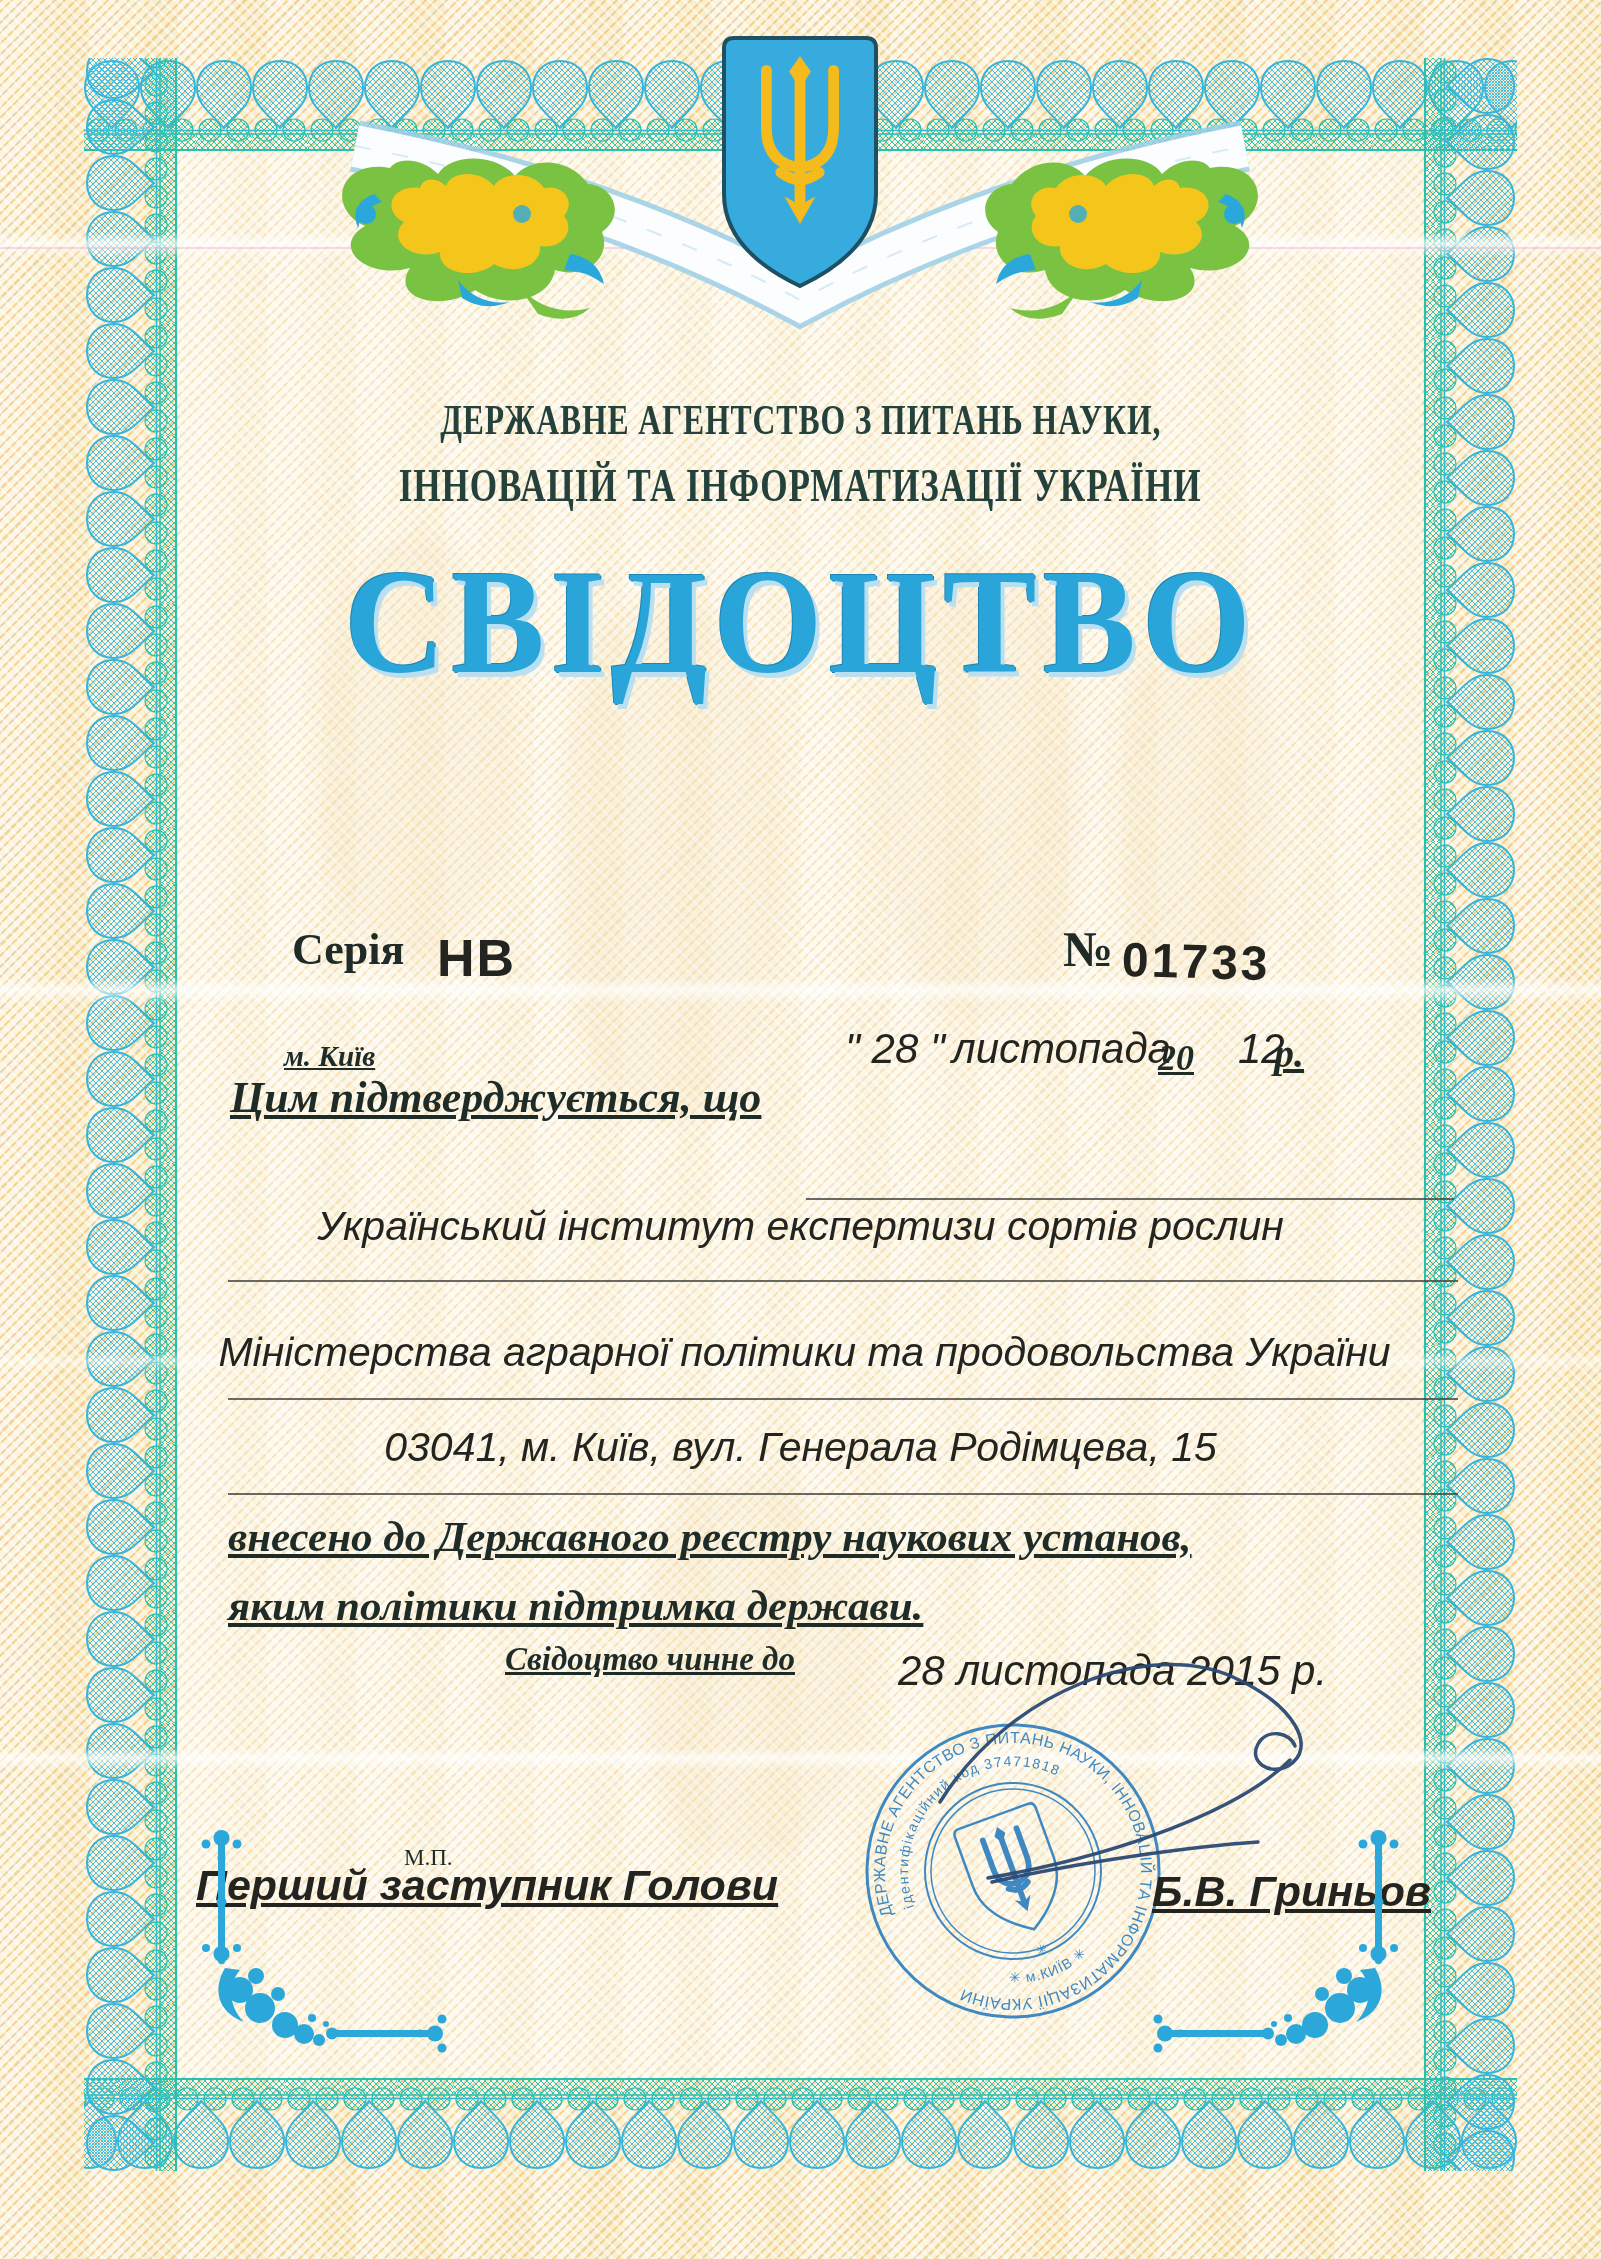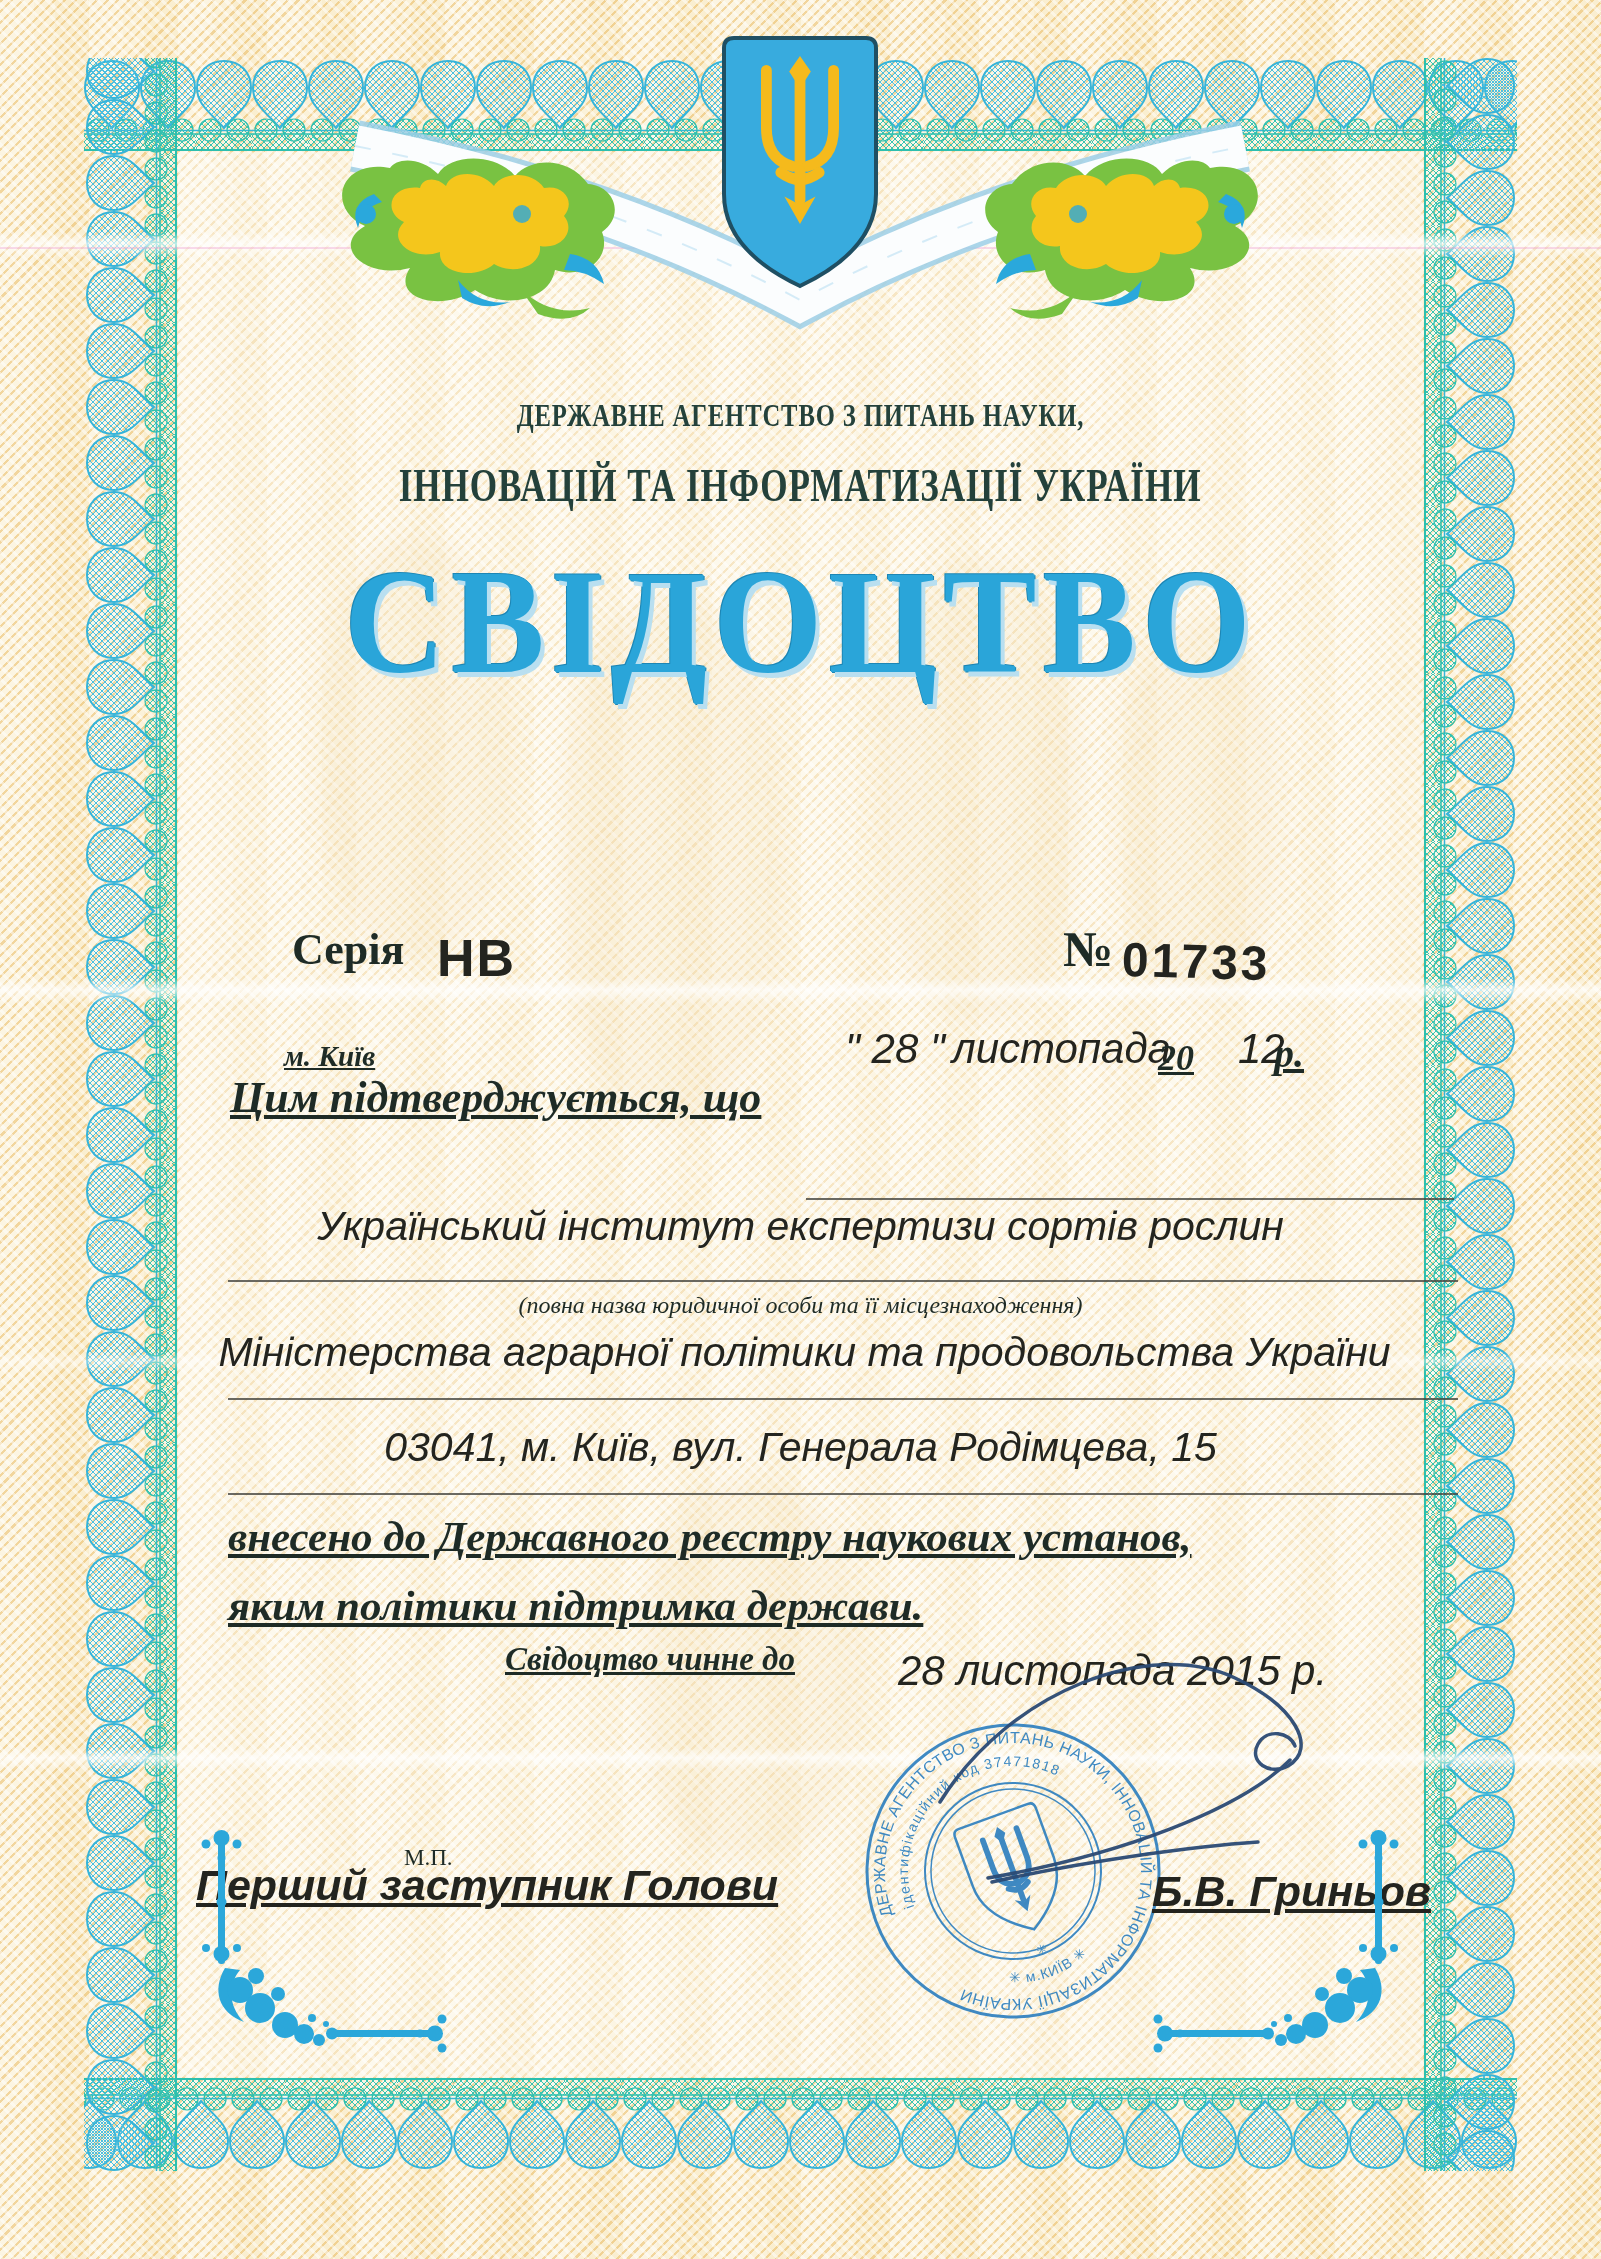--- a/index.html
+++ b/index.html
@@ -143,21 +143,21 @@
       <circle cx="252" cy="196" r="9" fill="#2aa8dc" opacity=".8"></circle>
       <path d="M250 270 q30 30 70 20 q-20 18 -52 6 Z" fill="#79c242"></path>
     </g>
     <use href="#garl" transform="translate(1060 0) scale(-1 1)"></use>
     <g>
       <path d="M464 20 H596 Q606 20 606 30 V176 Q606 232 530 268 Q454 232 454 176 V30 Q454 20 464 20 Z" fill="#38abde" stroke="#1f4f63" stroke-width="4"></path>
       <use href="#tryzub" x="470" y="38" width="120" height="168" style="color:#f5ba1c"></use>
     </g>
   </svg>
 
-  <div class="t center serif" style="top:402px;font-size:28px;">
+  <div class="t center serif" style="top:402px;font-size:36px;">
     <span class="agency-line">ДЕРЖАВНЕ АГЕНТСТВО З ПИТАНЬ НАУКИ,</span>
   </div>
   <div class="t center serif" style="top:466px;font-size:40px;">
     <span class="agency-line">ІННОВАЦІЙ ТА ІНФОРМАТИЗАЦІЇ УКРАЇНИ</span>
   </div>
 
   <div id="title" class="t center serif" style="top:552px;font-size:140px;">СВІДОЦТВО</div>
 
   <div class="t serif b pre" style="left:292px;top:928px;font-size:44px;">Серія</div>
   <div class="t sans b ink" style="left:437px;top:932px;font-size:52px;letter-spacing:2px;">НВ</div>
@@ -169,21 +169,20 @@
   <div class="t sans i ink" style="left:952px;top:1028px;font-size:42px;">листопада</div>
   <div class="t serif bi pre" style="left:1158px;top:1040px;font-size:36px;">20</div>
   <div class="t sans i ink" style="left:1238px;top:1028px;font-size:42px;">12</div>
   <div class="t serif bi pre" style="left:1274px;top:1034px;font-size:40px;">р.</div>
 
   <div class="t serif bi pre" style="left:230px;top:1076px;font-size:44px;text-align:right;">Цим підтверджується, що</div>
   <div class="rule" style="left:806px;top:1198px;width:648px;"></div>
 
   <div class="t center sans i ink" style="top:1206px;font-size:41px;">Український інститут експертизи сортів рослин</div>
   <div class="rule" style="left:228px;top:1280px;width:1230px;"></div>
-  <div class="t center serif i pre" style="top:1293px;font-size:24px;">(повна назва юридичної особи та її місцезнаходження)</div>
 
   <div class="t center sans i ink" style="top:1332px;font-size:41px;margin-left:8px;">Міністерства аграрної політики та продовольства України</div>
   <div class="rule" style="left:228px;top:1398px;width:1230px;"></div>
 
   <div class="t center sans i ink" style="top:1427px;font-size:41px;">03041, м. Київ, вул. Генерала Родімцева, 15</div>
   <div class="rule" style="left:228px;top:1493px;width:1230px;"></div>
 
   <div class="t serif bi pre" style="left:228px;top:1515px;font-size:43px;">внесено до Державного реєстру наукових установ,</div>
   <div class="t serif bi pre" style="left:228px;top:1584px;font-size:43px;">яким політики підтримка держави.</div>
 

